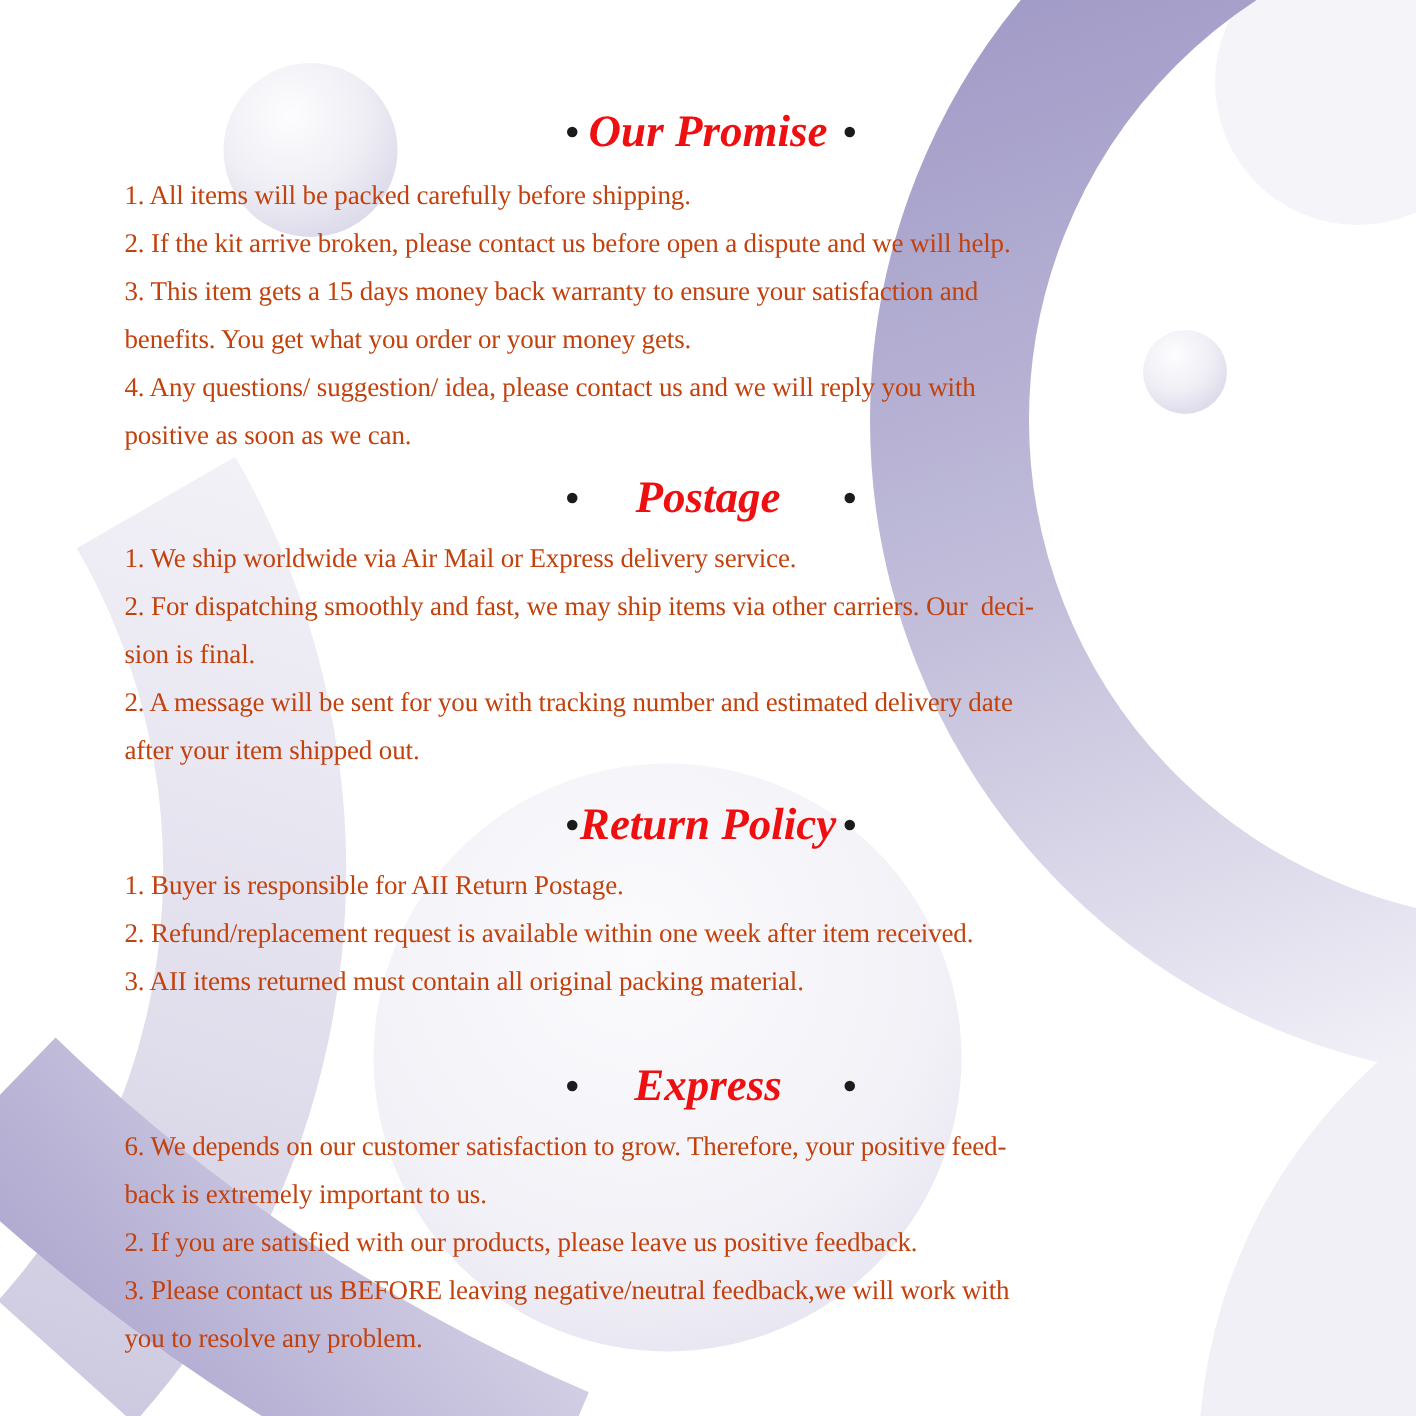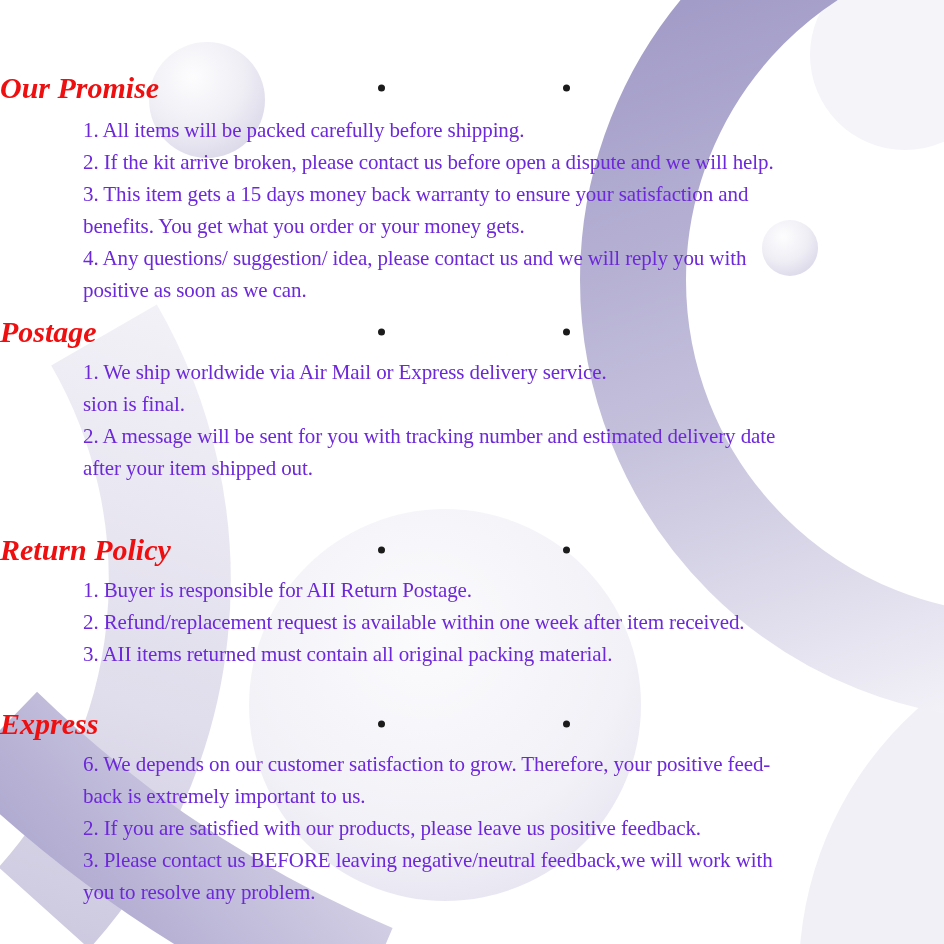--- a/index.html
+++ b/index.html
@@ -8,42 +8,42 @@
     width:944px;height:944px;
     background:#ffffff;
     overflow:hidden;
     font-family:"Liberation Serif", serif;
   }
   .bg-svg{position:absolute;left:0;top:0;width:944px;height:944px;}
   .content{position:absolute;left:0;top:0;width:944px;height:944px;}
 
   .sec-heading{
     position:absolute;left:0;width:944px;height:40px;
-    text-align:left;
+    text-align:center;
   }
   .sec-title{
     display:inline-block;
     font-size:30px;line-height:40px;
     font-weight:bold;font-style:italic;
     color:#ee0f10;
   }
   .hdot{
     position:absolute;top:50%;transform:translateY(-50%);
     width:7px;height:7px;border-radius:50%;
     background:#1b1b1b;
   }
   .hdot-l{left:378px;}
   .hdot-r{left:563px;}
 
   .sec-body{
     position:absolute;left:83px;width:820px;
   }
   .tline{
-    font-size:21px;height:32px;line-height:32px;
-    color:#6d28d9;
+    font-size:18px;height:32px;line-height:32px;
+    color:#c2410c;
     white-space:pre;
     letter-spacing:-0.1px;
   }
 </style>
 </head>
 <body>
 
 <div class="stage">
 
   <svg class="bg-svg" viewBox="0 0 944 944" aria-hidden="true">
@@ -100,20 +100,21 @@
       <div class="tline">positive as soon as we can.</div>
     </div>
 
     <div class="sec-heading" style="top:312px">
       <span class="hdot hdot-l"></span>
       <span class="sec-title">Postage</span>
       <span class="hdot hdot-r"></span>
     </div>
     <div class="sec-body" style="top:356px">
       <div class="tline">1. We ship worldwide via Air Mail or Express delivery service.</div>
+      <div class="tline">2. For dispatching smoothly and fast, we may ship items via other carriers. Our  deci-</div>
       <div class="tline">sion is final.</div>
       <div class="tline">2. A message will be sent for you with tracking number and estimated delivery date</div>
       <div class="tline">after your item shipped out.</div>
     </div>
 
     <div class="sec-heading" style="top:530px">
       <span class="hdot hdot-l"></span>
       <span class="sec-title">Return Policy</span>
       <span class="hdot hdot-r"></span>
     </div>

